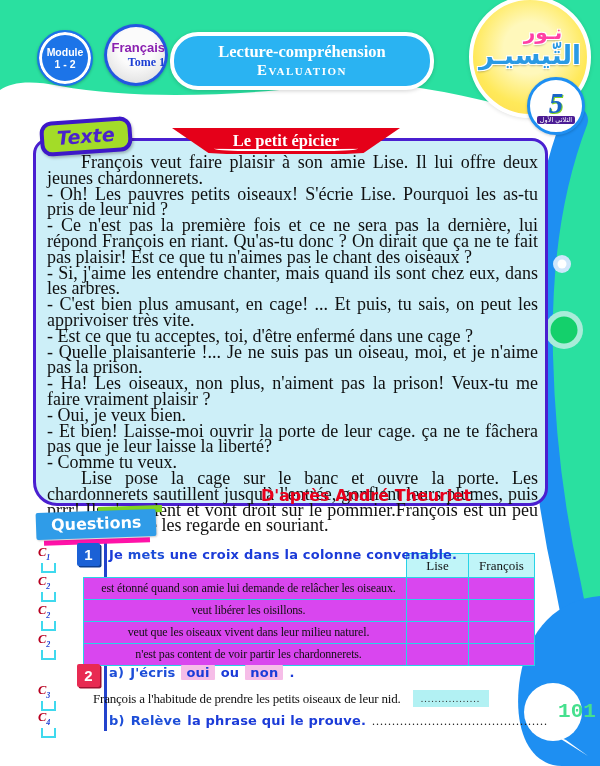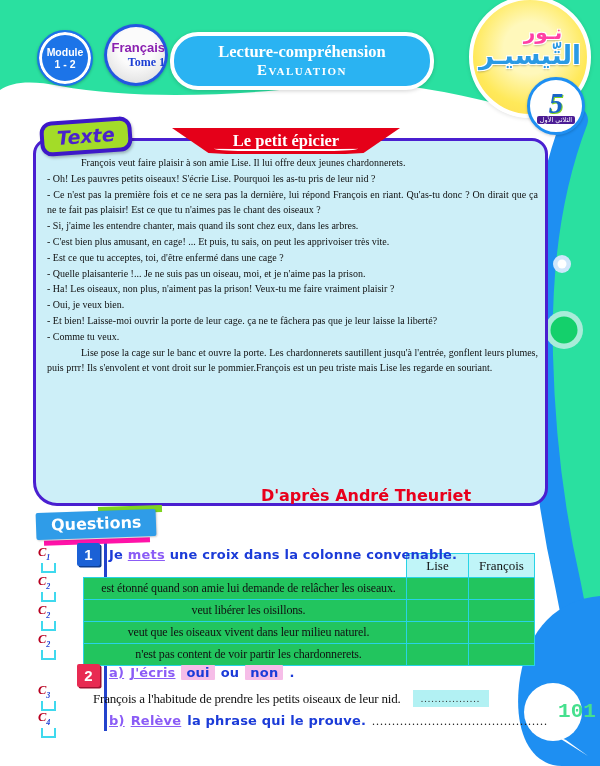--- a/index.html
+++ b/index.html
@@ -41,21 +41,21 @@
     display:flex;flex-direction:column;align-items:center;justify-content:center;box-shadow:0 1px 3px rgba(0,0,0,.2);}
   .level-badge .num{font-family:"Liberation Serif",serif;font-weight:bold;font-style:italic;
     font-size:29px;line-height:1;color:#1a66c8;text-shadow:1px 1px 0 #7fd421;}
   .level-badge .cap{font-size:6.5px;background:#4c1d95;color:#fff;padding:0 3px;border-radius:2px;
     margin-top:-2px;direction:rtl;font-family:"DejaVu Sans",sans-serif;}
 
   
   .text-box{position:absolute;left:33px;top:138px;width:515px;height:368px;box-sizing:border-box;
     background:#cdeff8;border:3px solid #4a1fd0;border-radius:16px 16px 18px 24px;
     padding:14px 7px 4px 11px;z-index:1;}
-  .para{margin:0;font-family:"Liberation Serif",serif;font-size:10px;line-height:15.8px;
+  .para{margin:0;font-family:"Liberation Serif",serif;font-size:18px;line-height:15.8px;
     color:#101010;text-align:justify;}
   .para.indent{text-indent:34px;}
   .attribution{position:absolute;left:200px;top:345px;width:260px;text-align:center;
     color:#e8001c;font-weight:bold;font-size:16px;font-family:"DejaVu Sans",sans-serif;}
   .texte-label{position:absolute;left:40px;top:119px;z-index:4;transform:rotate(-4deg);
     background:#a3dc28;border:4px solid #3d18c8;border-radius:12px;padding:2px 13px 3px;
     color:#4a22cc;font-weight:bold;font-style:italic;font-size:19px;font-family:"DejaVu Sans",sans-serif;
     box-shadow:1px 2px 3px rgba(0,0,0,.25);}
   .banner{position:absolute;left:172px;top:128px;width:228px;height:26px;background:#e50019;z-index:3;
     clip-path:polygon(0 0,100% 0,84% 96%,76% 100%,24% 100%,16% 96%);
@@ -84,24 +84,24 @@
   .vsep{position:absolute;left:104px;top:541px;width:2.5px;height:190px;background:#2343cc;z-index:1;}
 
   .qnum{width:23px;height:23px;color:#fff;font-weight:bold;font-size:15px;line-height:23px;
     text-align:center;border-radius:2px;flex:0 0 23px;}
   .qnum.blue{background:#1b61d6;box-shadow:1.5px 1.5px 0 #0d3d8f;}
   .qnum.red{background:#e82a52;box-shadow:1.5px 1.5px 0 #a01030;position:absolute;left:77px;top:664px;z-index:2;}
 
   .q1-prompt{position:absolute;left:77px;top:543px;display:flex;align-items:center;gap:9px;z-index:3;}
   .qtext{font-family:"DejaVu Sans",sans-serif;font-weight:bold;font-size:13px;letter-spacing:.2px;}
   .c-blue{color:#1b3bd8;}
-  .c-pink{color:#8b5cf6;text-decoration:underline;}
+  .c-pink{color:#1d4ed8;}
 
   .q1-table{position:absolute;left:83px;top:553px;border-collapse:collapse;z-index:2;table-layout:fixed;text-align:center;}
-  .q1-table td,.q1-table th{border:1.6px solid #28d3e6;padding:0;background:#22c55e;}
+  .q1-table td,.q1-table th{border:1.6px solid #28d3e6;padding:0;background:#d946ef;}
   .q1-table th{width:61px;height:23px;background:#c0f5f8;font-family:"Liberation Serif",serif;
     font-weight:normal;font-size:13px;color:#111;}
   .q1-table th.fr-col{width:65px;}
   .q1-table td.ghost{border:none;background:transparent;width:315px;}
   .q1-table td.stmt{width:315px;height:21px;font-family:"Liberation Serif",serif;font-size:12px;
     letter-spacing:-.15px;color:#111;padding-left:7px;white-space:nowrap;overflow:hidden;}
   .q1-table td.ans{height:21px;}
 
   .q2a{position:absolute;left:109px;top:665px;display:flex;align-items:baseline;gap:6px;z-index:2;}
   .hl-pink{background:#f6bde8;padding:0 5px;border-radius:1px;}

